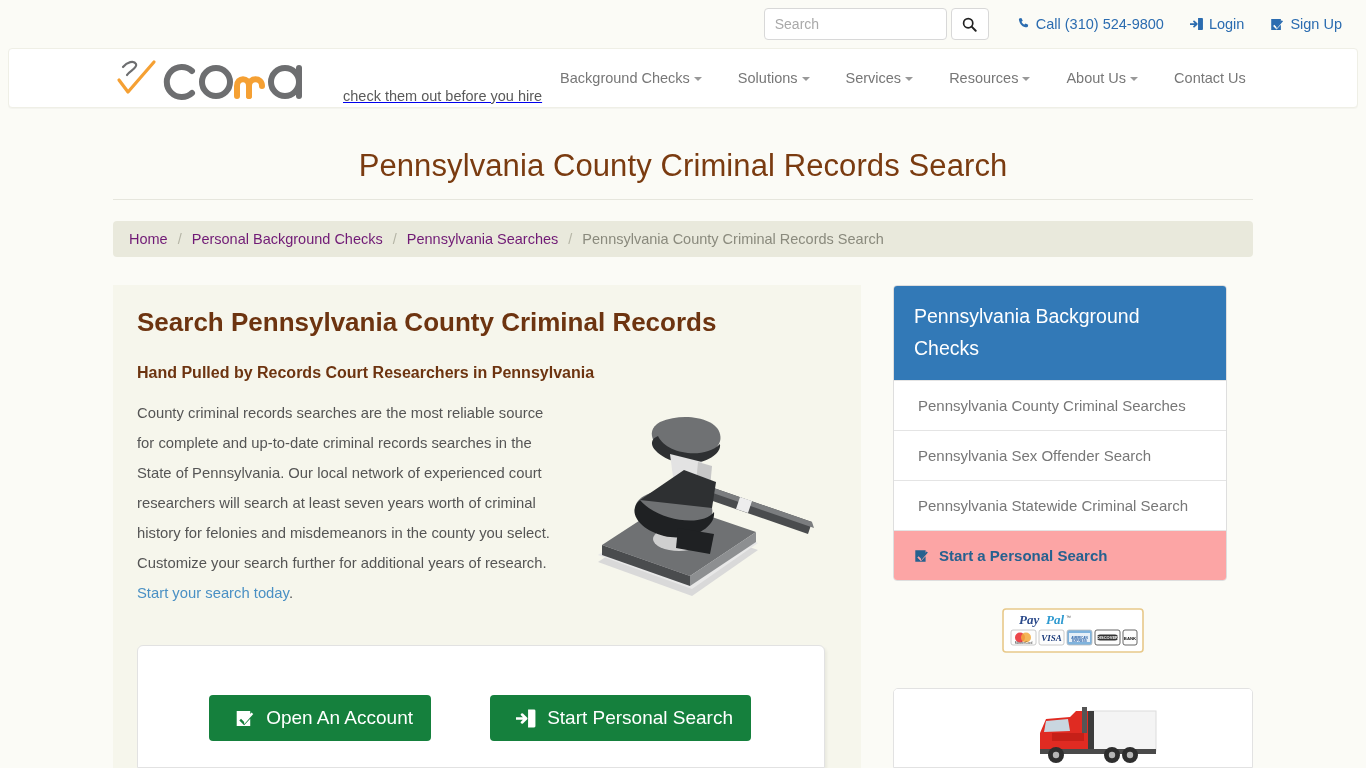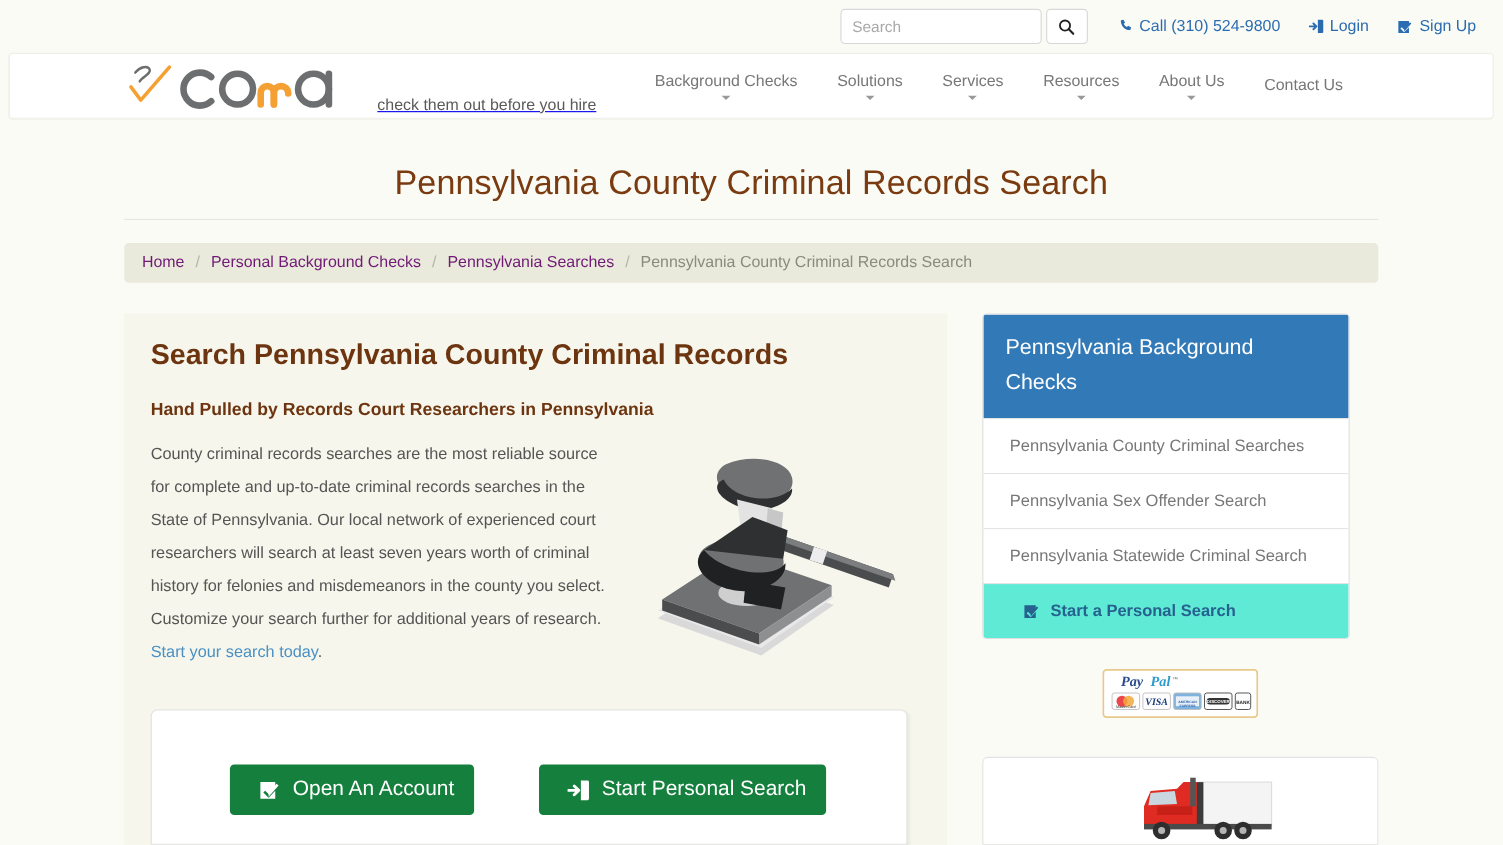--- a/index.html
+++ b/index.html
@@ -47,21 +47,21 @@
   }
   .brand { display: flex; align-items: baseline; padding-left: 104px; }
   .logo-svg { display: block; }
   .tagline {
     font-size: 14.5px; color: #5a5a5a; margin-left: 8px;
     font-family: "Liberation Sans", sans-serif; white-space: nowrap;
   }
   .mainnav { margin-left: auto; display: flex; align-items: center; padding-right: 118px; }
   .nav-item {
     font-size: 14.5px; color: #777; text-decoration: none; white-space: nowrap;
-    padding: 0 18px; display: flex; align-items: center; gap: 4px; flex-direction: column;
+    padding: 0 18px; display: flex; align-items: center; gap: 4px;
   }
   .caret {
     width: 0; height: 0; border-left: 4px solid transparent;
     border-right: 4px solid transparent; border-top: 4px solid #999;
     display: inline-block; position: relative; top: 1px;
   }
 
   
   .page-title {
     position: absolute; top: 148px; left: 113px; width: 1140px;
@@ -137,22 +137,22 @@
     font-size: 19.5px; line-height: 32px; padding: 14px 18px 16px 20px;
     font-family: "Liberation Sans", sans-serif;
   }
   .side-item {
     height: 50px; display: flex; align-items: center; padding-left: 24px;
     font-size: 15px; color: #777; border-top: 1px solid #e4e4e4;
     text-decoration: none;
     text-align: right;
   }
   .side-item.active {
-    background: #5eead4; color: #26618f; font-weight: bold;
-    gap: 9px; padding-left: 36px;
+    background: #fca5a5; color: #26618f; font-weight: bold;
+    gap: 9px; padding-left: 20px;
   }
   .paypal {
     position: absolute; top: 608px; left: 1002px; width: 142px; height: 45px;
   }
   .truck-card {
     position: absolute; top: 688px; left: 893px; width: 360px; height: 80px;
     background: #fff; border: 1px solid #e2e2e2; border-radius: 5px 5px 0 0;
     overflow: hidden;
   }
 </style>

